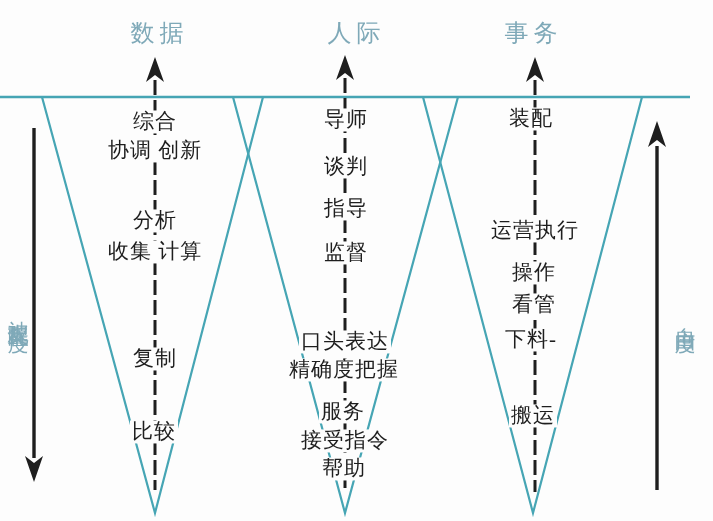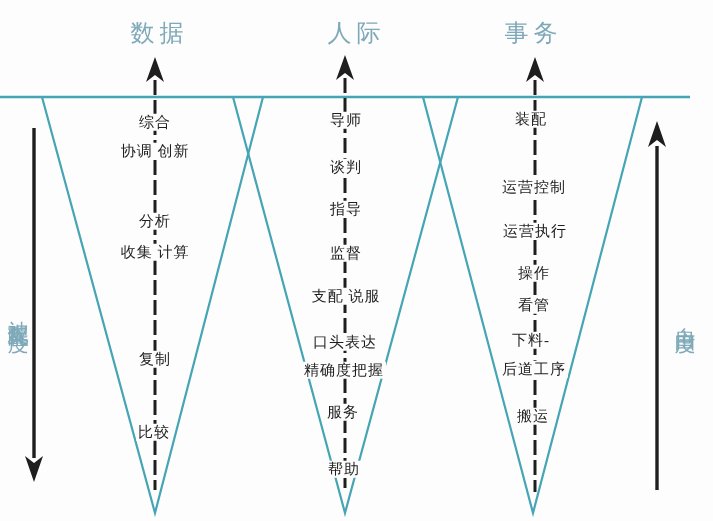--- a/index.html
+++ b/index.html
@@ -36,21 +36,21 @@
     transform: translate(-50%, -50%);
     font-size: 24px;
     letter-spacing: 5px;
     padding-left: 5px; 
     color: var(--header-text);
     white-space: nowrap;
   }
   .item {
     position: absolute;
     transform: translate(-50%, -50%);
-    font-size: 15px;
+    font-size: 21px;
     letter-spacing: 1px;
     color: var(--arrow-black);
     background: var(--background);
     padding: 0 2px;
     white-space: nowrap;
     line-height: 1.1;
   }
   .side-label {
     position: absolute;
     transform: translate(-50%, -50%);
@@ -99,31 +99,29 @@
   <span class="item" style="left:155px; top:151px">协调 创新</span>
   <span class="item" style="left:155px; top:221px">分析</span>
   <span class="item" style="left:155px; top:252px">收集 计算</span>
   <span class="item" style="left:155px; top:359px">复制</span>
   <span class="item" style="left:154px; top:432px">比较</span>
 
   <span class="item" style="left:346px; top:120px">导师</span>
   <span class="item" style="left:346px; top:167px">谈判</span>
   <span class="item" style="left:346px; top:209px">指导</span>
   <span class="item" style="left:346px; top:253px">监督</span>
-  <span class="item" style="left:346px; top:296px">支配 说服</span>
   <span class="item" style="left:345px; top:342px">口头表达</span>
   <span class="item" style="left:344px; top:370px">精确度把握</span>
   <span class="item" style="left:343px; top:412px">服务</span>
+  <span class="item" style="left:345px; top:441px">接受指令</span>
   <span class="item" style="left:344px; top:469px">帮助</span>
 
   <span class="item" style="left:531px; top:119px">装配</span>
-  <span class="item" style="left:534px; top:187px">运营控制</span>
   <span class="item" style="left:535px; top:231px">运营执行</span>
   <span class="item" style="left:534px; top:273px">操作</span>
   <span class="item" style="left:534px; top:305px">看管</span>
   <span class="item" style="left:531px; top:340px">下料-</span>
-  <span class="item" style="left:534px; top:369px">后道工序</span>
   <span class="item" style="left:533px; top:416px">搬运</span>
 
   <span class="side-label" style="left:18px; top:311px">被支配程度</span>
   <span class="side-label" style="left:685px; top:314px">自由度</span>
 
 </div>
 
 </body></html>

